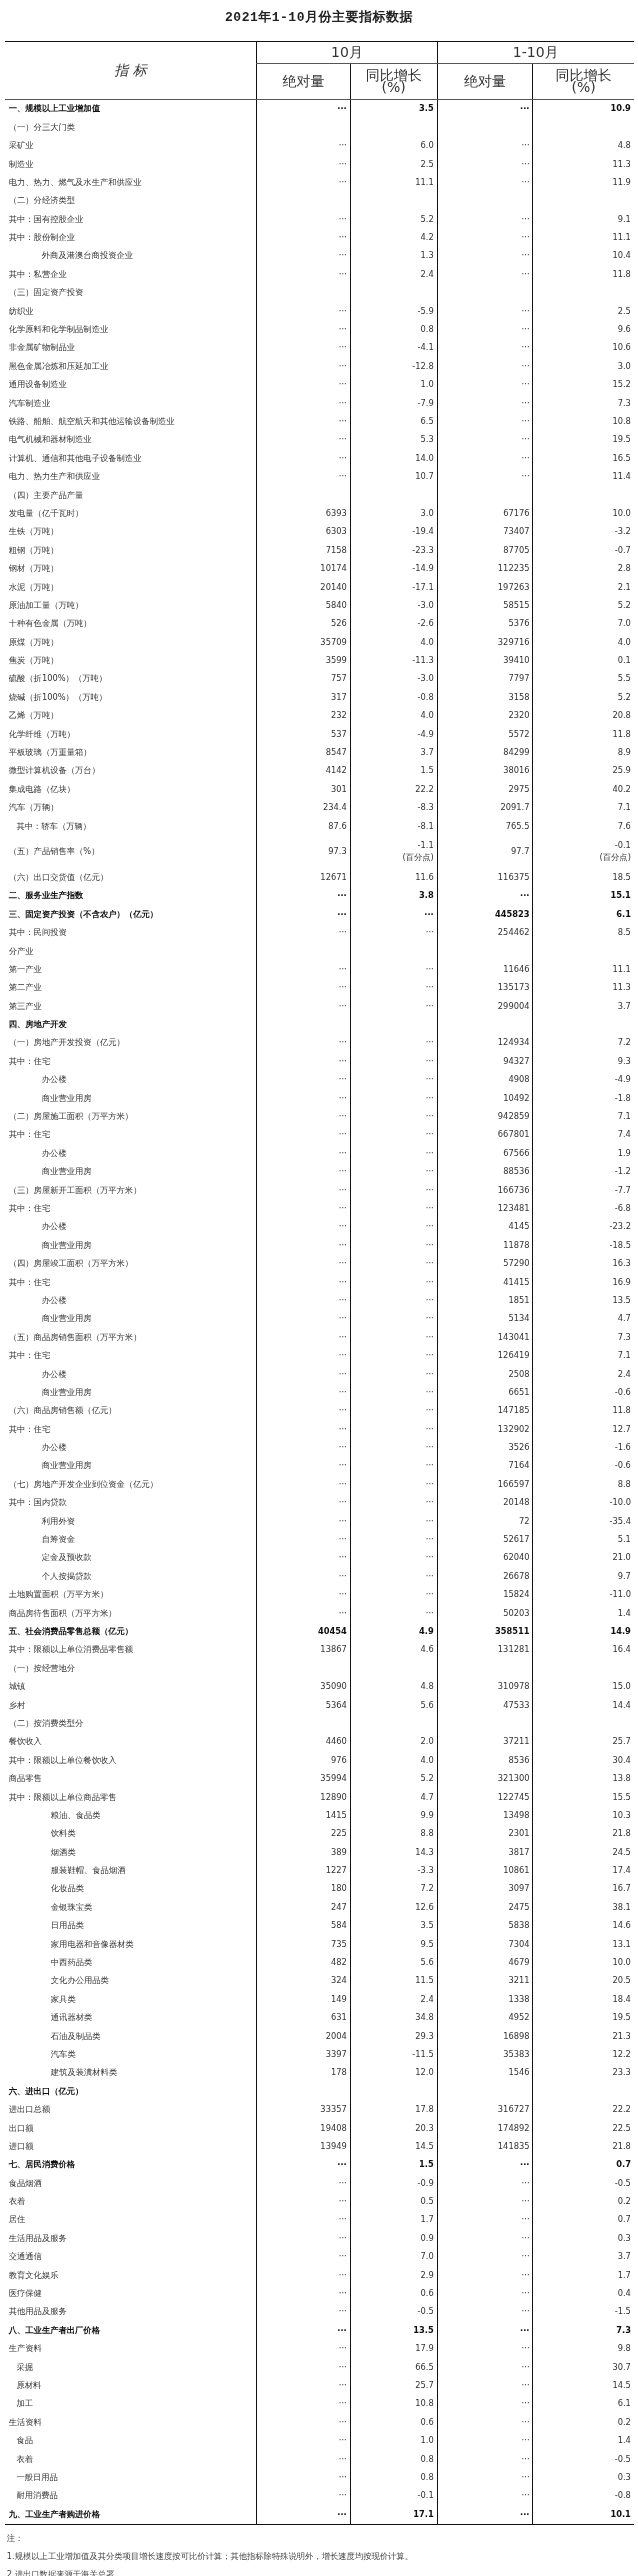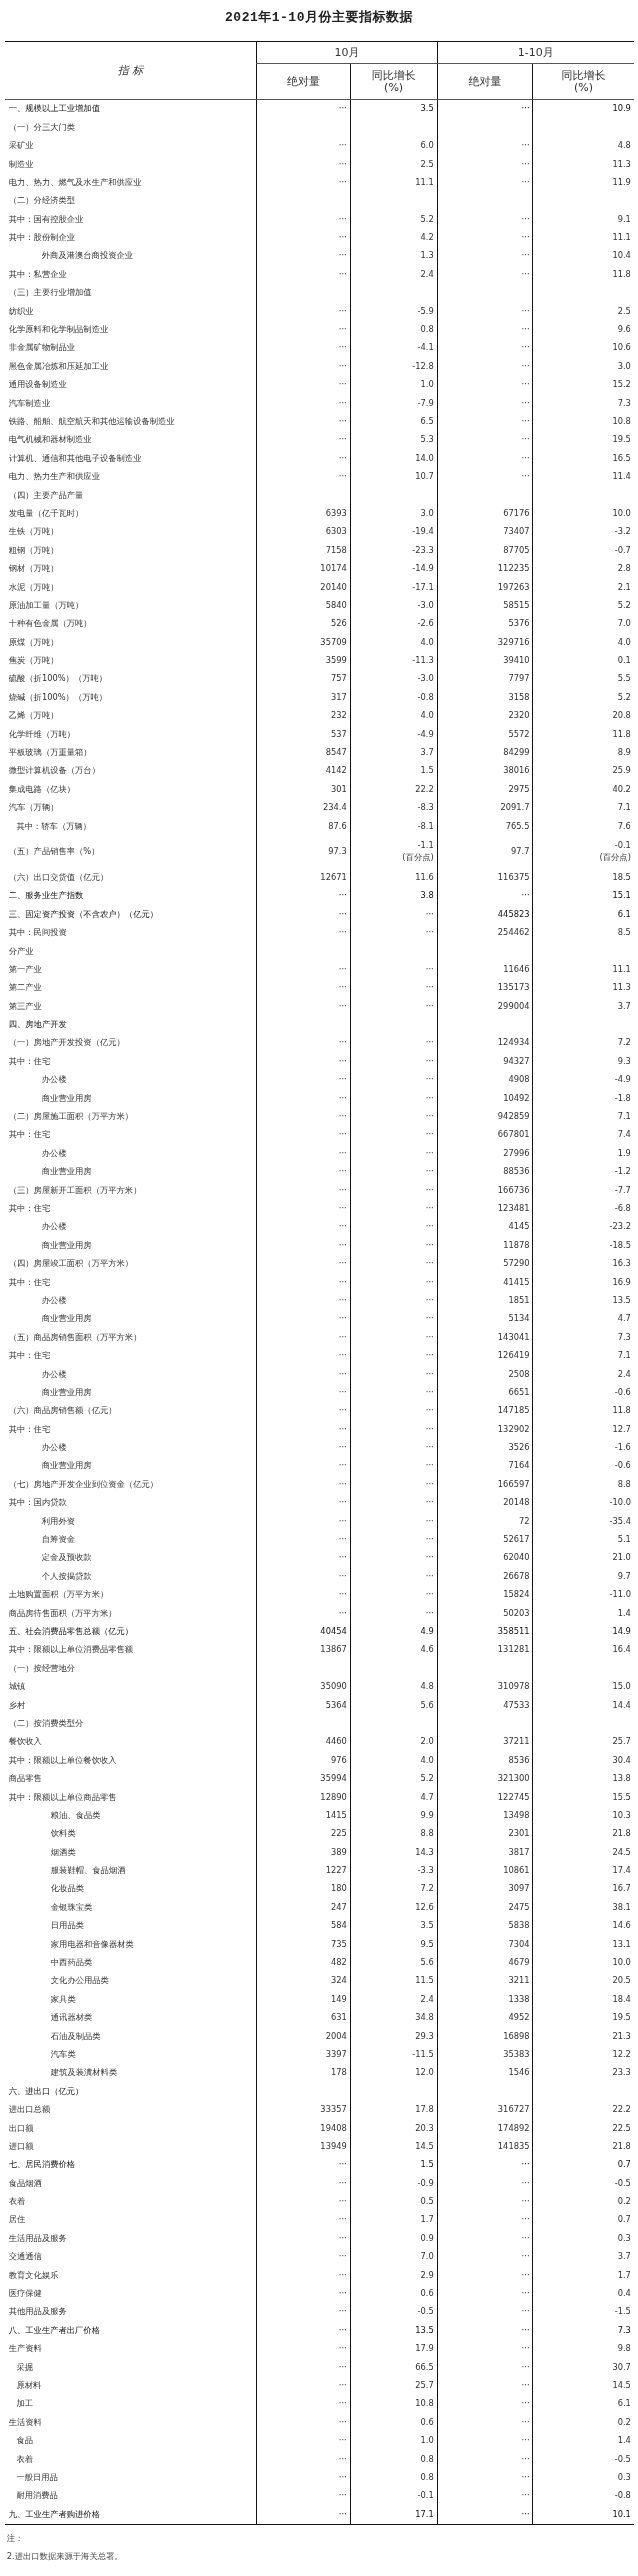--- a/index.html
+++ b/index.html
@@ -27,21 +27,21 @@
     border-top: 1.9px solid #111;
     border-bottom: 1.9px solid #111;
   }
   table.main col.c0 { width: 200px; }
   table.main col.c1 { width: 74px; }
   table.main col.c2 { width: 69px; }
   table.main col.c3 { width: 76px; }
   table.main col.c4 { width: 80px; }
   th {
     font-weight: normal;
-    font-size: 11px;
+    font-size: 14px;
     color: #333;
     border-left: 1.5px solid #111;
     border-bottom: 1px solid #555;
     padding: 1.9px 2.9px;
     line-height: 11.6px;
   }
   th.first { border-left: none; font-style: italic; }
   th.group { height: 17.4px; }
   th.sub { height: 31px; }
   td {
@@ -49,21 +49,21 @@
     line-height: 11.6px;
     padding: 0 3.9px;
     border-left: 1.5px solid #111;
     white-space: nowrap;
     color: #333;
   }
   td.lbl { border-left: none; padding-left: 3.9px; text-align: left; }
   td.num { text-align: right; padding-right: 2.9px; }
   td.c1, td.c3 { border-right: none; }
   td.c2 { border-left: 1.5px solid #111; }
-  tr.b td { font-weight: normal; color: #111; }
+  tr.b td { font-weight: bold; color: #111; }
   tr.tall td { height: 33px; }
   .ind2 { padding-left: 37px !important; }
   .ind3 { padding-left: 46px !important; }
   .ind4 { padding-left: 11.6px !important; }
   .sub-unit { display: block; }
   .notes {
     margin-left: 6.8px;
     margin-top: 3.9px;
     font-size: 8.3px;
     color: #444;
@@ -167,21 +167,21 @@
         <td class="num c2">10.4</td>
       </tr>
       <tr>
         <td class="lbl ">其中：私营企业</td>
         <td class="num c1">···</td>
         <td class="num c2">2.4</td>
         <td class="num c3">···</td>
         <td class="num c2">11.8</td>
       </tr>
       <tr>
-        <td class="lbl ">（三）主要行业增加值</td>
+        <td class="lbl ">（三）固定资产投资</td>
         <td class="num c1"></td>
         <td class="num c2"></td>
         <td class="num c3"></td>
         <td class="num c2"></td>
       </tr>
       <tr>
         <td class="lbl ">纺织业</td>
         <td class="num c1">···</td>
         <td class="num c2">-5.9</td>
         <td class="num c3">···</td>
@@ -498,21 +498,21 @@
         <td class="lbl ">其中：住宅</td>
         <td class="num c1">···</td>
         <td class="num c2">···</td>
         <td class="num c3">667801</td>
         <td class="num c2">7.4</td>
       </tr>
       <tr>
         <td class="lbl ind2">办公楼</td>
         <td class="num c1">···</td>
         <td class="num c2">···</td>
-        <td class="num c3">27996</td>
+        <td class="num c3">67566</td>
         <td class="num c2">1.9</td>
       </tr>
       <tr>
         <td class="lbl ind2">商业营业用房</td>
         <td class="num c1">···</td>
         <td class="num c2">···</td>
         <td class="num c3">88536</td>
         <td class="num c2">-1.2</td>
       </tr>
       <tr>
@@ -1024,16 +1024,17 @@
         <td class="num c1">···</td>
         <td class="num c2">17.1</td>
         <td class="num c3">···</td>
         <td class="num c2">10.1</td>
       </tr>
     </tbody>
 </table>
 
 <div class="notes">
   <div>注：</div>
+  <div>1.规模以上工业增加值及其分类项目增长速度按可比价计算；其他指标除特殊说明外，增长速度均按现价计算。</div>
   <div>2.进出口数据来源于海关总署。</div>
 
 </div>
 
 
 </body></html>

